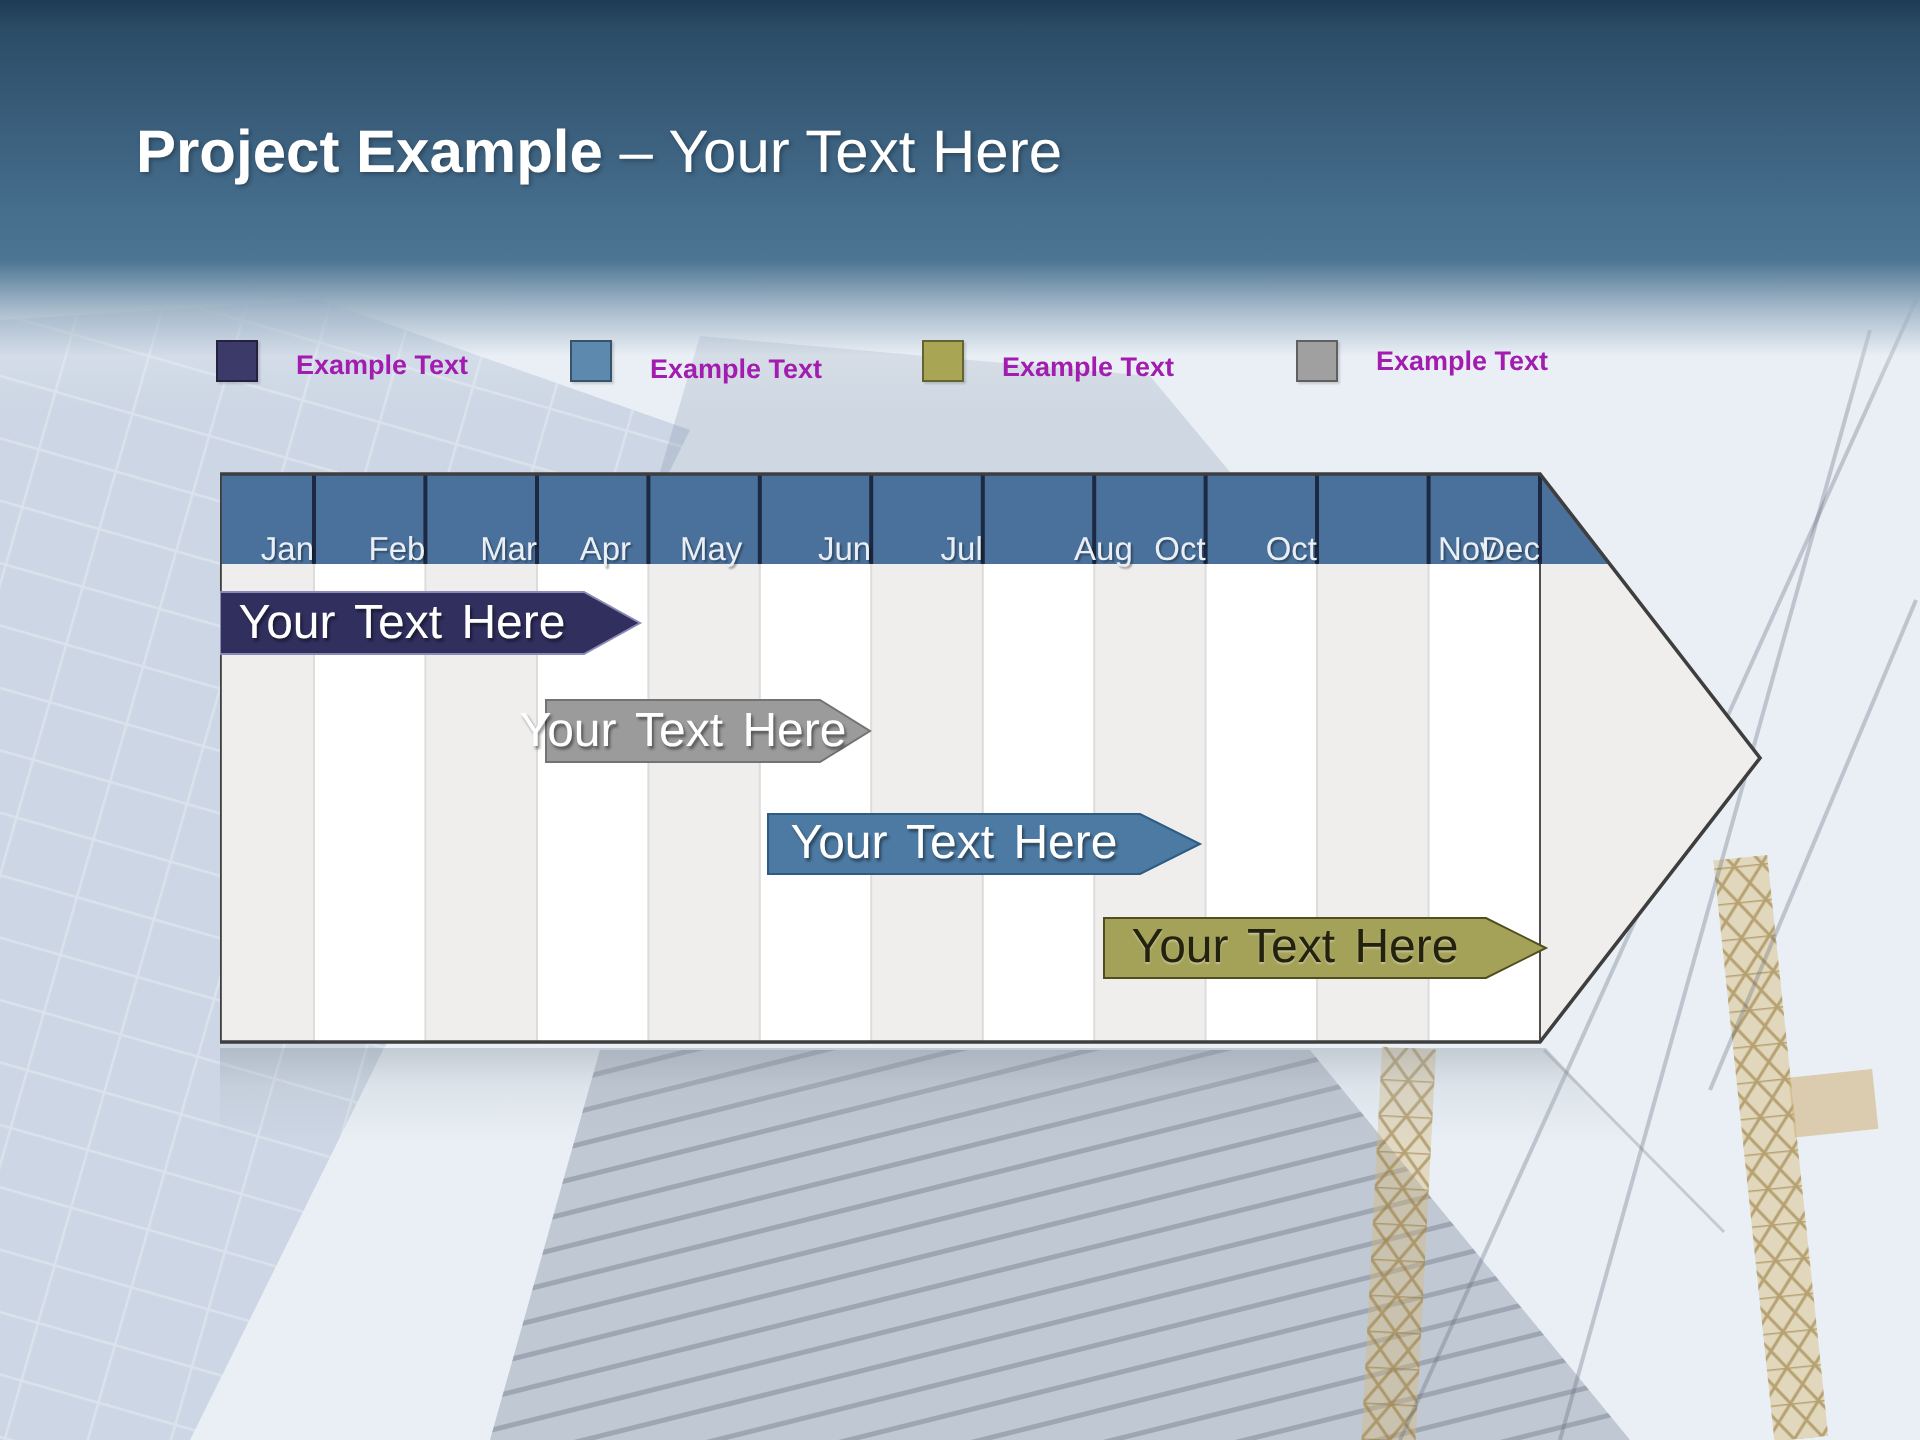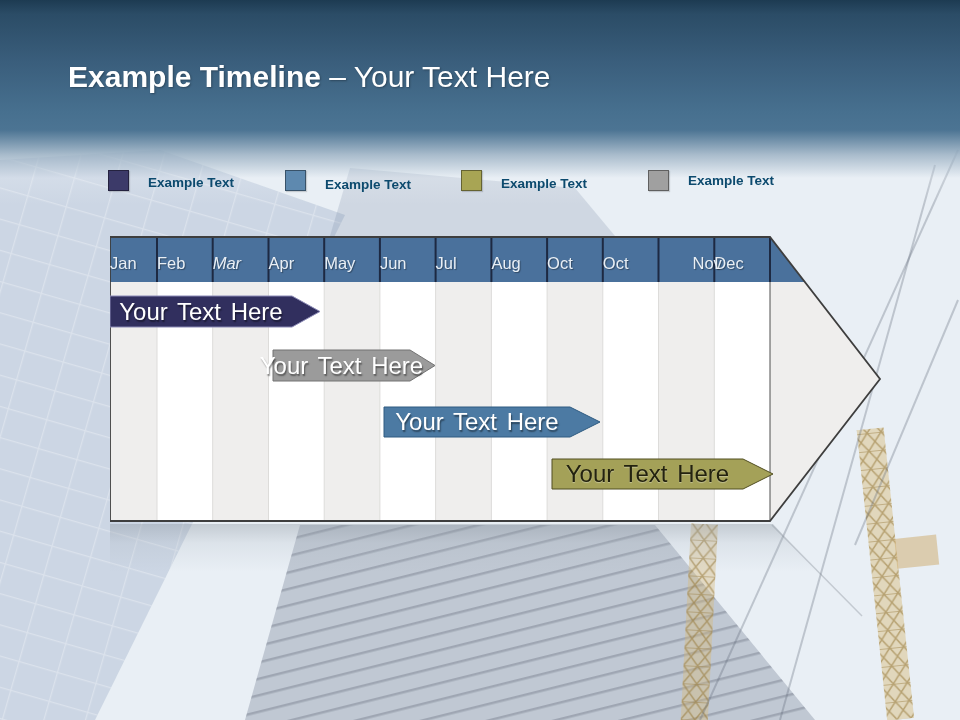--- a/index.html
+++ b/index.html
@@ -16,25 +16,25 @@
       rgba(158,179,197,0.85) 155px,rgba(233,239,245,0.25) 178px,rgba(233,239,245,0) 205px);}
 
   .title{position:absolute;left:68px;top:60px;z-index:2;color:#FFFFFF;font-size:30px;
     text-shadow:1px 1px 2px rgba(0,0,0,0.30);white-space:nowrap;}
   .title .b{font-weight:bold;}
   .title .r{font-weight:normal;}
 
   .legend{position:absolute;left:0;top:0;z-index:2;}
   .legend-item{position:absolute;display:flex;align-items:center;height:20px;}
   .swatch{width:19px;height:19px;border:1px solid rgba(0,0,0,0.40);box-shadow:1px 1px 1px rgba(0,0,0,0.15);}
-  .legend-label{margin-left:19px;font-size:13.5px;font-weight:bold;color:#0c4a6e;white-space:nowrap;}
+  .legend-label{margin-left:19px;font-size:13.5px;font-weight:bold;color:#a21caf;white-space:nowrap;}
 
   .timeline{position:absolute;left:110px;top:236px;width:775px;height:290px;z-index:2;}
   .tl-svg{position:absolute;left:0;top:0;}
-  .mcell{position:absolute;top:4px;height:46px;line-height:46px;text-align:left;
+  .mcell{position:absolute;top:16px;height:46px;line-height:46px;text-align:right;
     color:#E9EFF5;font-size:16.5px;text-shadow:1px 1px 1px rgba(0,0,0,0.35);}
   .bar-label{position:absolute;display:flex;align-items:center;justify-content:center;
     font-size:24px;color:#FFFFFF;white-space:nowrap;word-spacing:3px;
     text-shadow:1px 1.5px 1.5px rgba(0,0,0,0.45);}
   .bar-label.dark{color:#23220F;text-shadow:0 1px 1px rgba(255,255,255,0.35);}
 
   
   .reflection{position:absolute;left:110px;top:524px;width:762px;height:48px;z-index:1;pointer-events:none;
     background:linear-gradient(180deg,rgba(140,150,160,0.40) 0%,rgba(170,180,190,0.20) 40%,rgba(200,208,216,0) 100%);
     clip-path:polygon(0 0,87% 0,93% 100%,0 100%);}
@@ -78,21 +78,21 @@
       <path d="M958 150 L700 720"></path>
       <path d="M935 165 L780 720"></path>
       <path d="M958 300 L855 545"></path>
     </g>
     <path d="M772 525 L862 616" stroke="rgba(110,115,125,0.30)" stroke-width="1.5"></path>
   </svg>
 
   <div class="bg-top"></div>
 
   <div class="title">
-    <span class="b">Example Timeline</span>
+    <span class="b">Project Example</span>
     <span class="r">– Your Text Here</span>
   </div>
 
   <div class="legend">
     <div class="legend-item" style="left:108px;top:170px;">
       <span class="swatch" style="background: rgb(60, 58, 105);"></span>
       <span class="legend-label" style="transform:translateY(2px);">Example Text</span>
     </div>
     <div class="legend-item" style="left:285px;top:170px;">
       <span class="swatch" style="background: rgb(94, 137, 175);"></span>
@@ -159,21 +159,21 @@
       <polygon points="0,1 660,1 770,143 660,285 0,285" fill="none" stroke="#3E3E3E" stroke-width="1.8"></polygon>
       <polygon points="0,60 182,60 210,75.5 182,91 0,91" stroke="#8B8AB6" stroke-width="1" fill="#312F5E"></polygon>
       <polygon points="163,114 300,114 325,129.5 300,145 163,145" stroke="#737373" stroke-width="1" fill="#9B9B9B"></polygon>
       <polygon points="274,171 460,171 490,186 460,201 274,201" stroke="#2E5B81" stroke-width="1" fill="#4C7AA3"></polygon>
       <polygon points="442,223 633,223 663,238 633,253 442,253" stroke="#504E20" stroke-width="1" fill="#A4A158"></polygon>
     </svg>
 
     <div>
       <div class="mcell" style="left:0;width:47px;">Jan</div>
       <div class="mcell" style="left:47px;width:55.7px;border-radius:10px;">Feb</div>
-      <div class="mcell" style="left:102.7px;width:55.8px;font-style:italic;">Mar</div>
+      <div class="mcell" style="left:102.7px;width:55.8px;">Mar</div>
       <div class="mcell" style="left:158.5px;width:47px;">Apr</div>
       <div class="mcell" style="left:214.2px;width:47px;">May</div>
       <div class="mcell" style="left:269.9px;width:55.7px;">Jun</div>
       <div class="mcell" style="left:325.6px;width:55.8px;">Jul</div>
       <div class="mcell" style="left:381.4px;width:75px;">Aug</div>
       <div class="mcell" style="left:437.1px;width:55.7px;">Oct</div>
       <div class="mcell" style="left:492.8px;width:55.7px;">Oct</div>
       <div class="mcell" style="left:548.5px;width:55.8px;padding-left:34px;">Nov</div>
       <div class="mcell" style="left:604.3px;width:55.7px;">Dec</div>
     </div>

